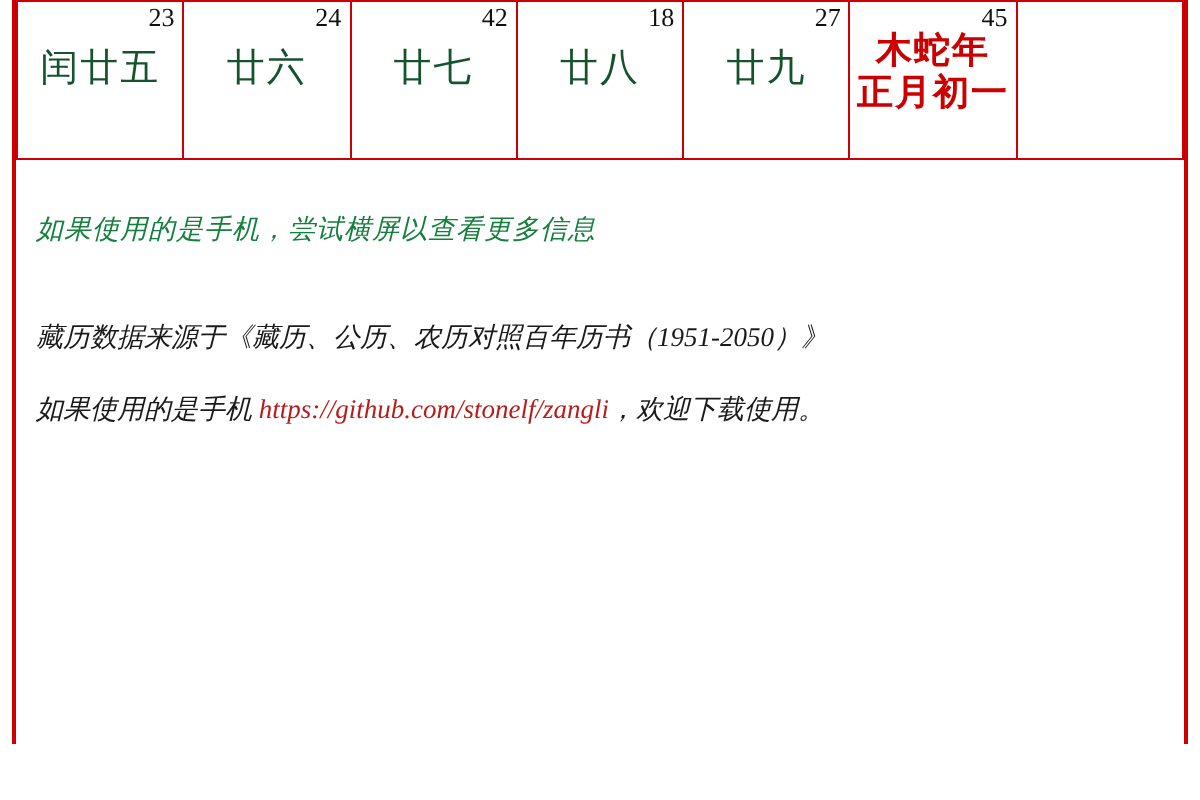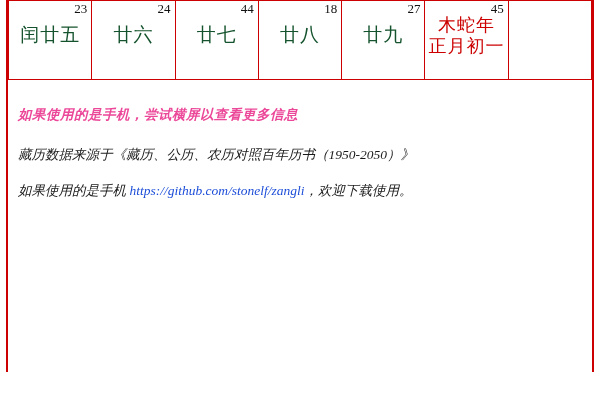--- a/index.html
+++ b/index.html
@@ -65,21 +65,21 @@
     top: 22px;
     text-align: center;
     font-size: 19px;
     letter-spacing: 1px;
     color: #14532d;
     line-height: 24px;
     white-space: pre-line;
   }
   .lunar.red {
     color: #cc0000;
-    font-weight: normal;
+    font-weight: bold;
     top: 14px;
     font-size: 18px;
     line-height: 21px;
   }
   .cell-blank { border-top: 1px solid #cc0000; }
 
   
   .notes {
     position: absolute;
     left: 18px;
@@ -89,28 +89,28 @@
   .note {
     font-size: 13.5px;
     color: #1a1a1a;
     line-height: 22px;
     margin: 0 0 14px 0;
     text-align: justify;
     font-family: "Liberation Serif", "DejaVu Serif", serif;
     font-style: italic;
   }
   .note.alert {
-    color: #ec4899;
-    font-weight: bold;
+    color: #15803d;
+    font-weight: normal;
     font-style: italic;
     letter-spacing: 0.5px;
-    margin-bottom: 18px;
+    margin-bottom: 32px;
   }
   .note .lnk {
-    color: #1d4ed8;
+    color: #b91c1c;
     text-decoration: none;
     font-style: italic;
   }
   .note.tight { margin-bottom: 10px; }
 </style>
 </head>
 <body>
 
 <div class="page">
 
@@ -123,21 +123,21 @@
           <tr>
         <td>
           <span class="daynum">23</span>
           <span class="lunar">闰廿五</span>
         </td>
         <td>
           <span class="daynum">24</span>
           <span class="lunar">廿六</span>
         </td>
         <td>
-          <span class="daynum">44</span>
+          <span class="daynum">42</span>
           <span class="lunar">廿七</span>
         </td>
         <td>
           <span class="daynum">18</span>
           <span class="lunar">廿八</span>
         </td>
         <td>
           <span class="daynum">27</span>
           <span class="lunar">廿九</span>
         </td>
@@ -150,17 +150,17 @@
           <span class="daynum"></span>
           <span class="lunar"></span>
         </td>
       </tr>
     </tbody>
       </table>
   </div>
 
   <div class="notes">
     <p class="note alert">如果使用的是手机，尝试横屏以查看更多信息</p>
-    <p class="note">藏历数据来源于《藏历、公历、农历对照百年历书（1950-2050）》</p>
+    <p class="note">藏历数据来源于《藏历、公历、农历对照百年历书（1951-2050）》</p>
     <p class="note tight"><span>如果使用的是手机 </span><a class="lnk" href="#">https://github.com/stonelf/zangli</a><span>，欢迎下载使用。</span></p>
   </div>
 
 </div>
 
 </body></html>

